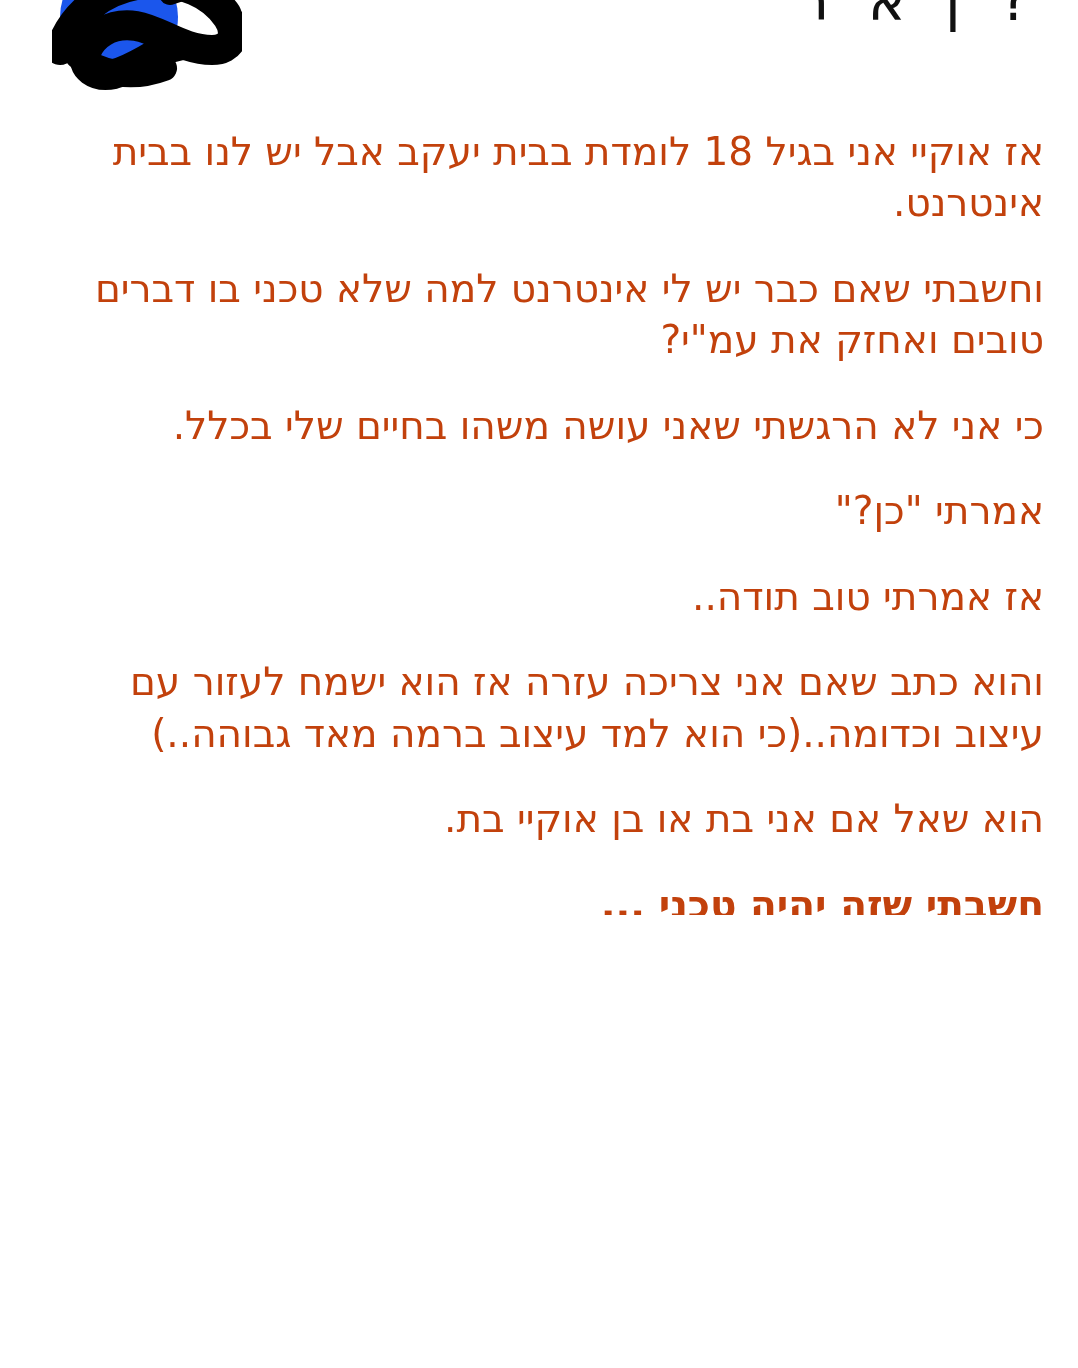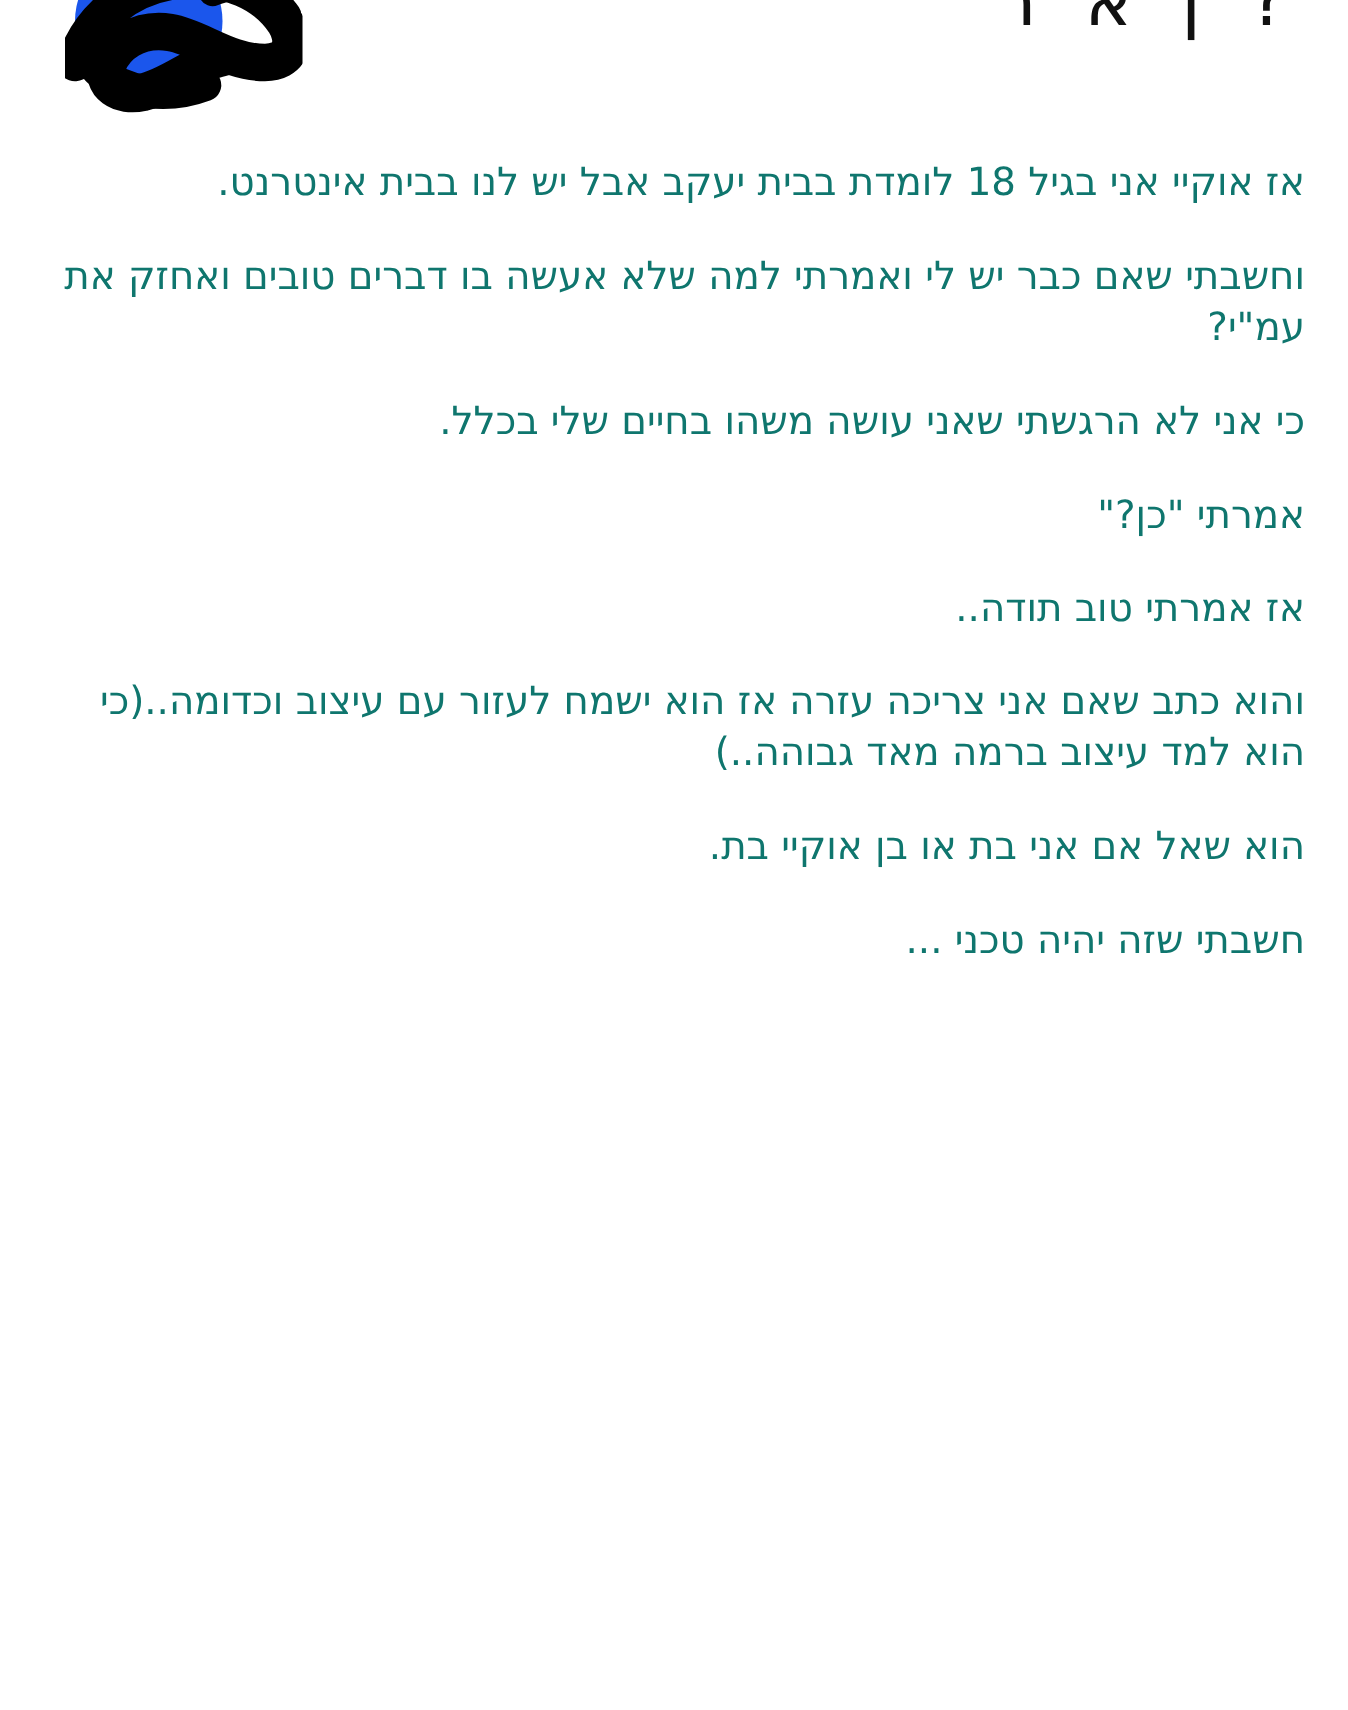--- a/index.html
+++ b/index.html
@@ -61,37 +61,38 @@
   }
 
   
   .content {
     padding: 22px 34px 0 30px;
     direction: rtl;
     text-align: right;
   }
 
   .para {
-    font-size: 31px;
+    font-size: 39px;
     line-height: 1.32;
     margin: 0 0 34px 0;
-    color: #0f766e;
+    color: #c2410c;
     font-weight: 400;
     letter-spacing: 0px;
     text-align: right;
   }
 
   .para.last {
     margin-bottom: 0;
   }
 
   .para.clipped {
     position: relative;
     max-height: 36px;
     overflow: hidden;
+    font-weight: bold;
   }
 </style>
 </head>
 <body>
 
 <div class="screen">
 
   <div class="header">
     <div class="header-left-glyphs">? ן א ר</div>
 
@@ -100,21 +101,21 @@
     <svg class="redaction" viewBox="0 0 190 140">
       <path d="M8 96 C 20 60, 52 34, 92 30 C 130 26, 160 40, 176 64 C 186 80, 180 96, 160 96 C 130 96, 108 76, 84 72 C 58 68, 40 82, 34 98 C 28 114, 44 124, 62 120 C 86 114, 104 96, 126 92" fill="none" stroke="#000000" stroke-width="30" stroke-linecap="round" stroke-linejoin="round"></path>
       <path d="M26 102 C 48 120, 80 126, 112 114" fill="none" stroke="#000000" stroke-width="26" stroke-linecap="round"></path>
       <path d="M118 40 C 140 30, 166 40, 178 58" fill="none" stroke="#000000" stroke-width="22" stroke-linecap="round"></path>
       <circle cx="148" cy="30" r="3" fill="#ffffff"></circle>
     </svg>
   </div>
 
   <div class="content">
     <p class="para">אז אוקיי אני בגיל 18 לומדת בבית יעקב אבל יש לנו בבית אינטרנט.</p>
-    <p class="para">וחשבתי שאם כבר יש לי ואמרתי למה שלא אעשה בו דברים טובים ואחזק את עמ"י?</p>
+    <p class="para">וחשבתי שאם כבר יש לי אינטרנט למה שלא טכני בו דברים טובים ואחזק את עמ"י?</p>
     <p class="para">כי אני לא הרגשתי שאני עושה משהו בחיים שלי בכלל.</p>
     <p class="para">אמרתי "כן?"</p>
     <p class="para">אז אמרתי טוב תודה..</p>
     <p class="para">והוא כתב שאם אני צריכה עזרה אז הוא ישמח לעזור עם עיצוב וכדומה..(כי הוא למד עיצוב ברמה מאד גבוהה..)</p>
     <p class="para">הוא שאל אם אני בת או בן אוקיי בת.</p>
     <p class="para clipped last">חשבתי שזה יהיה טכני ...</p>
   </div>
 
 </div>
 

